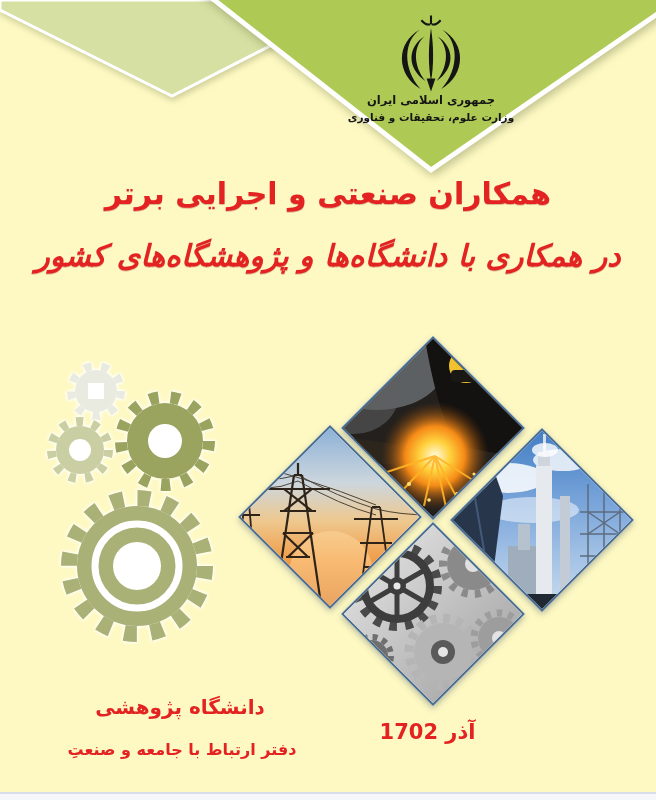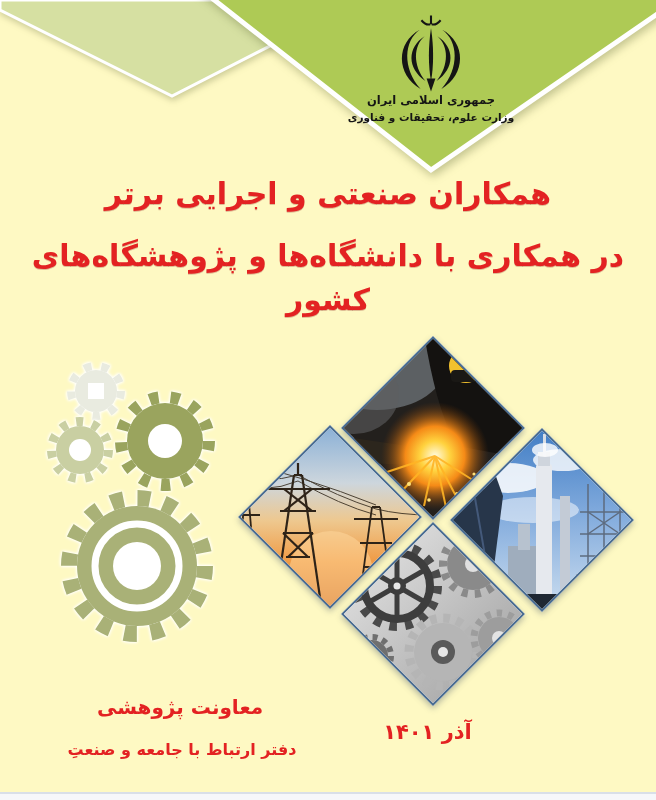--- a/index.html
+++ b/index.html
@@ -11,21 +11,21 @@
   
   #header-svg{position:absolute;left:0;top:0;}
   .banner-light{filter:drop-shadow(1px 3px 3px rgba(90,100,50,.30));}
   .banner-dark{filter:drop-shadow(2px 4px 4px rgba(90,100,50,.35));}
   
   #title-block{
     position:absolute;left:0;top:172px;width:656px;
     direction:rtl;text-align:center;color:#e32222;font-weight:bold;
   }
   #title-block .t-line1{font-size:30px;line-height:44px;text-shadow:0 1px 0 rgba(130,10,10,.25);}
-  #title-block .t-line2{font-size:30px;line-height:44px;margin-top:18px;text-shadow:0 1px 0 rgba(130,10,10,.25);}
+  #title-block .t-line2{font-size:30px;line-height:44px;margin-top:18px;text-shadow:0 1px 0 rgba(130,10,10,.25);font-style:italic;}
   
   #gears-svg{position:absolute;left:10px;top:345px;}
   .gear-halo{filter:drop-shadow(0 0 1.6px #fff) drop-shadow(0 0 1.6px #fff);}
   
   .diamond{
     position:absolute;width:126px;height:126px;transform:rotate(45deg);
     overflow:hidden;border:2px solid #4a6d92;background:#fff;
     box-shadow:2px 2px 6px rgba(40,60,90,.35);
   }
   .diamond .art{
@@ -280,20 +280,20 @@
           <circle cx="160" cy="118" r="25" fill="none" stroke="#9d9d9d" stroke-width="7" stroke-dasharray="5.5 5.97"></circle>
           <circle cx="160" cy="118" r="21" fill="#9d9d9d"></circle>
           <circle cx="160" cy="118" r="7" fill="#e3e3e3"></circle>
         </g>
         <circle cx="150" cy="170" r="12" fill="#7c7c7c"></circle>
         <circle cx="70" cy="172" r="9" fill="#8f8f8f"></circle>
       </svg>
     </div>
   </div>
 
-  <div class="footer-text" id="dept-line1">معاونت پژوهشی</div>
+  <div class="footer-text" id="dept-line1">دانشگاه پژوهشی</div>
   <div class="footer-text" id="dept-line2">دفتر ارتباط با جامعه و صنعتِ</div>
-  <div class="footer-text" id="date-label">آذر ۱۴۰۱</div>
+  <div class="footer-text" id="date-label">آذر 1702</div>
 
   <div id="bottom-edge"></div>
   <div id="below-edge"></div>
 
 </div>
 
 </body></html>

